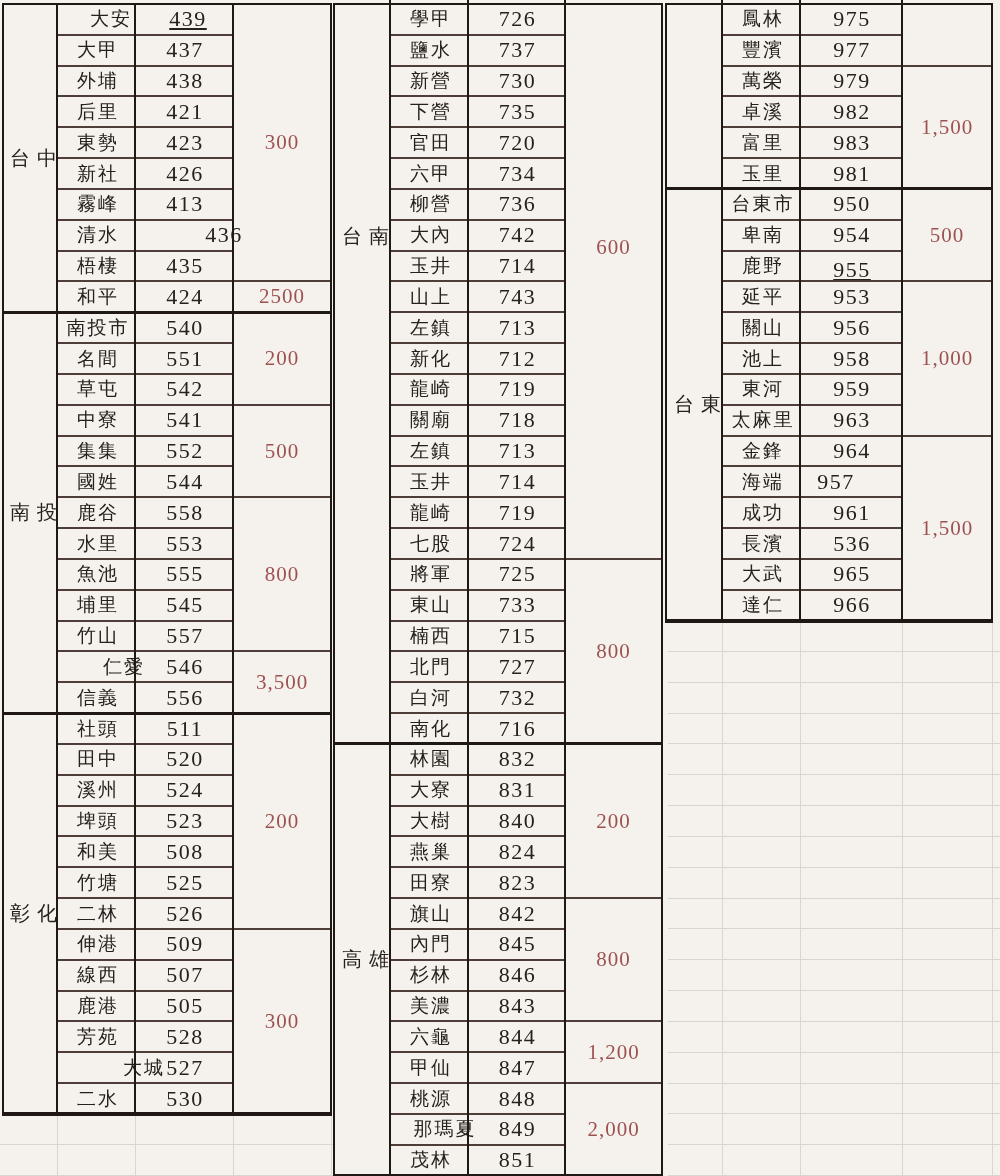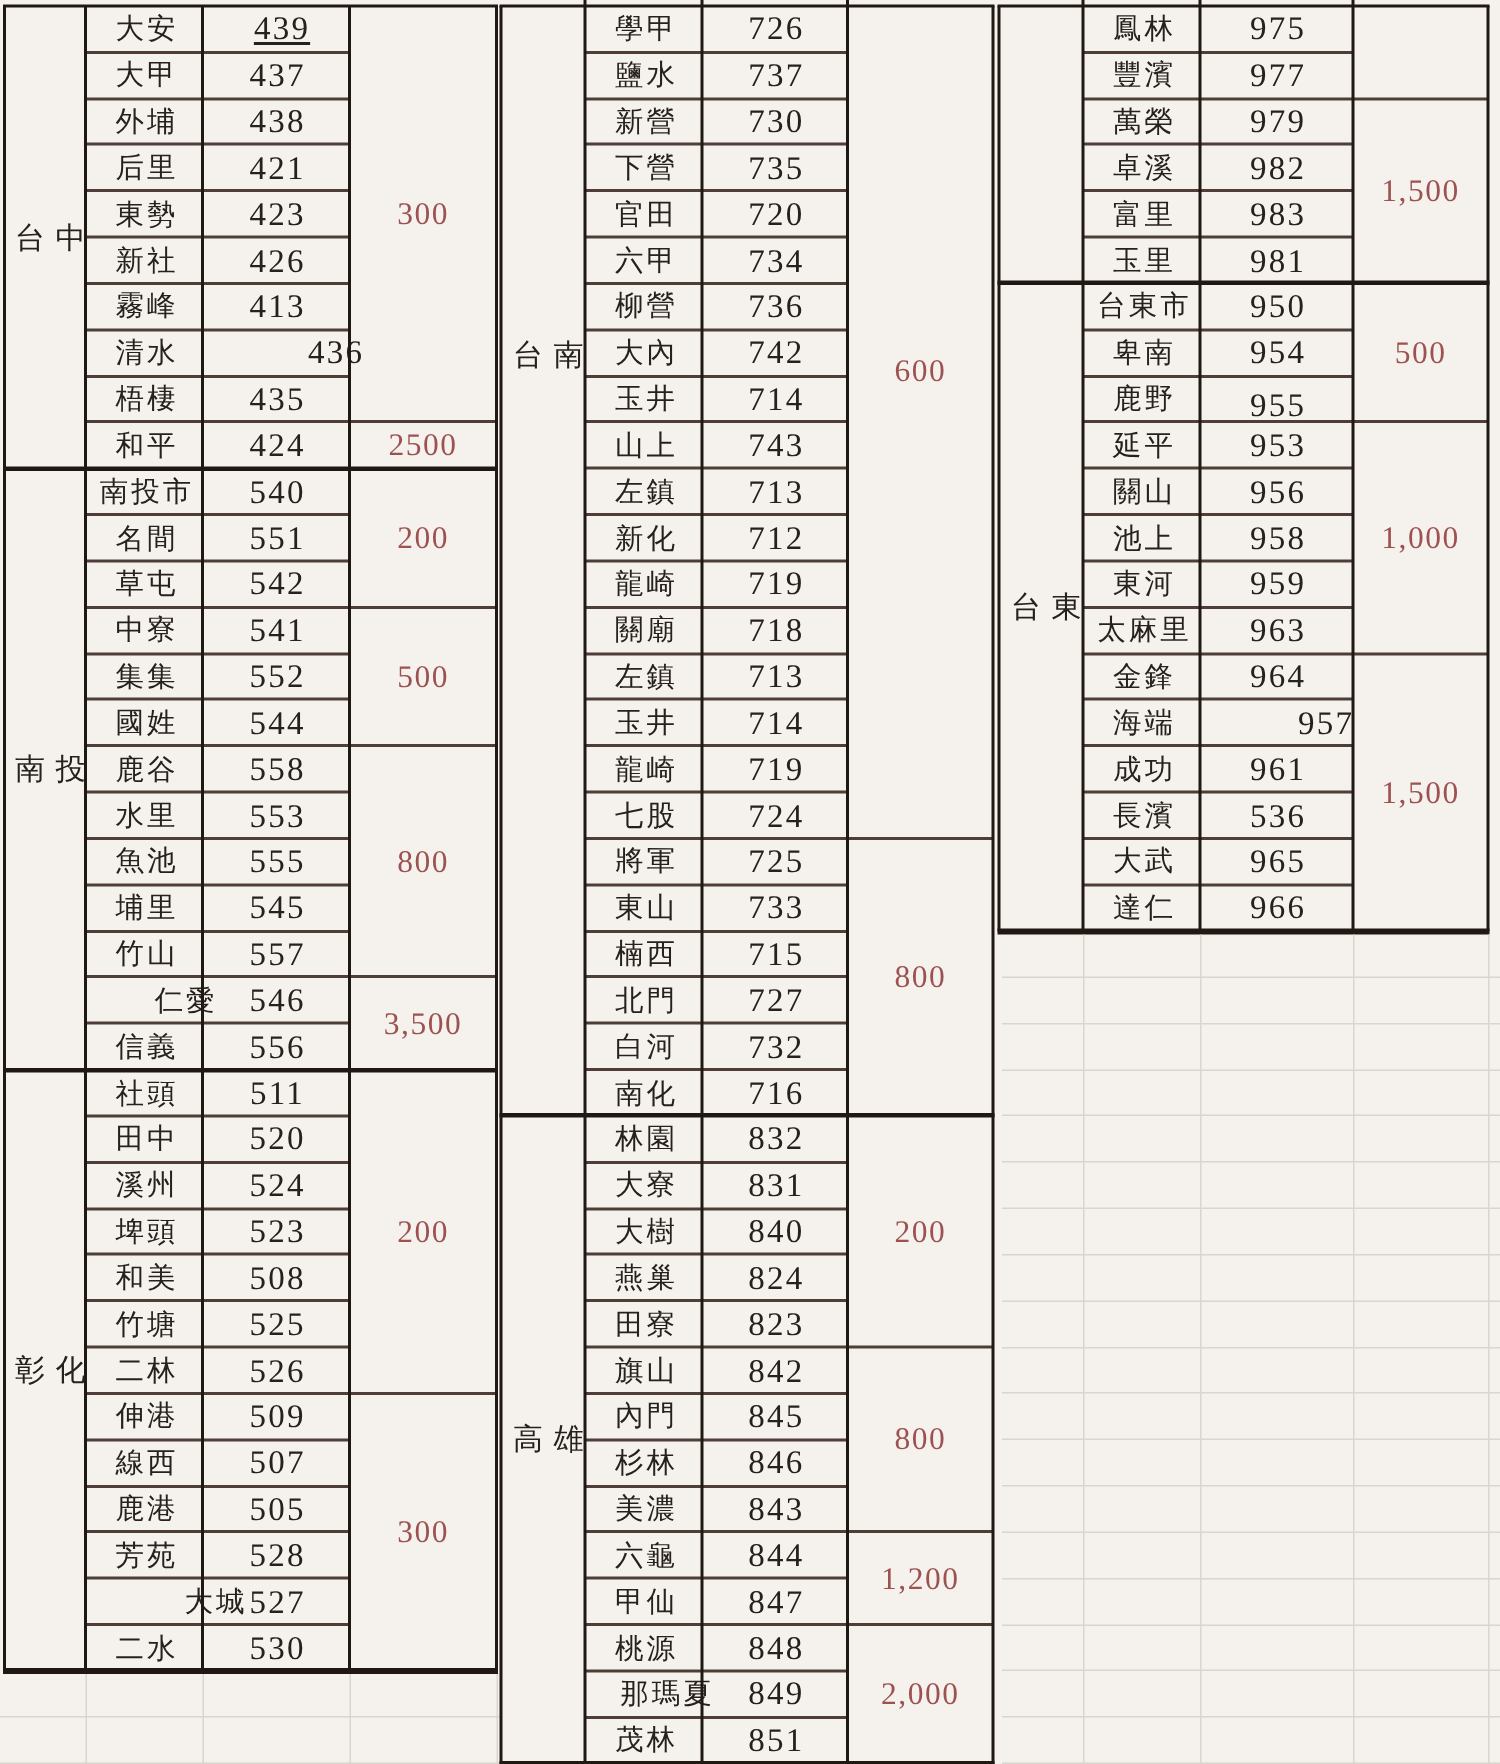--- a/index.html
+++ b/index.html
@@ -20,21 +20,21 @@
   .hd{background:var(--ld,#201813)}
   .ht{background:var(--ld,#201813)}
   .hm{background:var(--lm,#4e3e37)}
   .vf,.hf{background:var(--lf,#d9d5cf)}
 </style>
 </head>
 <body style="--bg: #f5f2ed; --ink: #27211e; --fee: #9d5252; --ld: #201813; --lm: #4e3e37; --lf: #d9d5cf;">
 
 <div id="sheet">
     <div class="cell region" style="left: 3px; top: 142.748px; width: 54px; height: 30.833px;">台中</div>
-    <div class="cell district" style="left: 57px; top: 4px; width: 78px; height: 30.833px;">大安</div>
+    <div class="cell district" style="left: 70px; top: 4px; width: 78px; height: 30.833px;">大安</div>
     <div class="cell code" style="left: 138px; top: 4px; width: 98px; height: 30.833px; text-decoration: underline;">439</div>
     <div class="ln hm" style="left: 57px; top: 33.833px; width: 176px; height: 2px;"></div>
     <div class="cell district" style="left: 57px; top: 34.833px; width: 78px; height: 30.833px;">大甲</div>
     <div class="cell code" style="left: 135px; top: 34.833px; width: 98px; height: 30.833px;">437</div>
     <div class="ln hm" style="left: 57px; top: 64.666px; width: 176px; height: 2px;"></div>
     <div class="cell district" style="left: 57px; top: 65.666px; width: 78px; height: 30.833px;">外埔</div>
     <div class="cell code" style="left: 135px; top: 65.666px; width: 98px; height: 30.833px;">438</div>
     <div class="ln hm" style="left: 57px; top: 95.499px; width: 176px; height: 2px;"></div>
     <div class="cell district" style="left: 57px; top: 96.499px; width: 78px; height: 30.833px;">后里</div>
     <div class="cell code" style="left: 135px; top: 96.499px; width: 98px; height: 30.833px;">421</div>
@@ -318,42 +318,42 @@
     <div class="cell fee" style="left: 902px; top: 111.915px; width: 90px; height: 30.833px;">1,500</div>
     <div class="ln ht" style="left: 665px; top: 187.498px; width: 328px; height: 3px;"></div>
     <div class="cell region" style="left: 666px; top: 389.412px; width: 56px; height: 30.833px;">台東</div>
     <div class="cell district" style="left: 722px; top: 188.998px; width: 78px; height: 30.833px;">台東市</div>
     <div class="cell code" style="left: 800px; top: 188.998px; width: 102px; height: 30.833px;">950</div>
     <div class="ln hm" style="left: 722px; top: 218.831px; width: 180px; height: 2px;"></div>
     <div class="cell district" style="left: 722px; top: 219.831px; width: 78px; height: 30.833px;">卑南</div>
     <div class="cell code" style="left: 800px; top: 219.831px; width: 102px; height: 30.833px;">954</div>
     <div class="ln hm" style="left: 722px; top: 249.664px; width: 180px; height: 2px;"></div>
     <div class="cell district" style="left: 722px; top: 250.664px; width: 78px; height: 30.833px;">鹿野</div>
-    <div class="cell code" style="left: 800px; top: 250.664px; width: 102px; height: 39px;">955</div>
+    <div class="cell code" style="left: 800px; top: 250.664px; width: 102px; height: 39px; text-decoration: underline;">955</div>
     <div class="ln hm" style="left: 722px; top: 280.497px; width: 180px; height: 2px;"></div>
     <div class="cell district" style="left: 722px; top: 281.497px; width: 78px; height: 30.833px;">延平</div>
     <div class="cell code" style="left: 800px; top: 281.497px; width: 102px; height: 30.833px;">953</div>
     <div class="ln hm" style="left: 722px; top: 311.33px; width: 180px; height: 2px;"></div>
     <div class="cell district" style="left: 722px; top: 312.33px; width: 78px; height: 30.833px;">關山</div>
     <div class="cell code" style="left: 800px; top: 312.33px; width: 102px; height: 30.833px;">956</div>
     <div class="ln hm" style="left: 722px; top: 342.163px; width: 180px; height: 2px;"></div>
     <div class="cell district" style="left: 722px; top: 343.163px; width: 78px; height: 30.833px;">池上</div>
     <div class="cell code" style="left: 800px; top: 343.163px; width: 102px; height: 30.833px;">958</div>
     <div class="ln hm" style="left: 722px; top: 372.996px; width: 180px; height: 2px;"></div>
     <div class="cell district" style="left: 722px; top: 373.996px; width: 78px; height: 30.833px;">東河</div>
     <div class="cell code" style="left: 800px; top: 373.996px; width: 102px; height: 30.833px;">959</div>
     <div class="ln hm" style="left: 722px; top: 403.829px; width: 180px; height: 2px;"></div>
     <div class="cell district" style="left: 722px; top: 404.829px; width: 78px; height: 30.833px;">太麻里</div>
     <div class="cell code" style="left: 800px; top: 404.829px; width: 102px; height: 30.833px;">963</div>
     <div class="ln hm" style="left: 722px; top: 434.662px; width: 180px; height: 2px;"></div>
     <div class="cell district" style="left: 722px; top: 435.662px; width: 78px; height: 30.833px;">金鋒</div>
     <div class="cell code" style="left: 800px; top: 435.662px; width: 102px; height: 30.833px;">964</div>
     <div class="ln hm" style="left: 722px; top: 465.495px; width: 180px; height: 2px;"></div>
     <div class="cell district" style="left: 722px; top: 466.495px; width: 78px; height: 30.833px;">海端</div>
-    <div class="cell code" style="left: 832px; top: 466.495px; width: 102px; height: 30.833px;">957</div>
+    <div class="cell code" style="left: 784px; top: 466.495px; width: 102px; height: 30.833px;">957</div>
     <div class="ln hm" style="left: 722px; top: 496.328px; width: 180px; height: 2px;"></div>
     <div class="cell district" style="left: 722px; top: 497.328px; width: 78px; height: 30.833px;">成功</div>
     <div class="cell code" style="left: 800px; top: 497.328px; width: 102px; height: 30.833px;">961</div>
     <div class="ln hm" style="left: 722px; top: 527.161px; width: 180px; height: 2px;"></div>
     <div class="cell district" style="left: 722px; top: 528.161px; width: 78px; height: 30.833px;">長濱</div>
     <div class="cell code" style="left: 800px; top: 528.161px; width: 102px; height: 30.833px;">536</div>
     <div class="ln hm" style="left: 722px; top: 557.994px; width: 180px; height: 2px;"></div>
     <div class="cell district" style="left: 722px; top: 558.994px; width: 78px; height: 30.833px;">大武</div>
     <div class="cell code" style="left: 800px; top: 558.994px; width: 102px; height: 30.833px;">965</div>
     <div class="ln hm" style="left: 722px; top: 588.827px; width: 180px; height: 2px;"></div>

